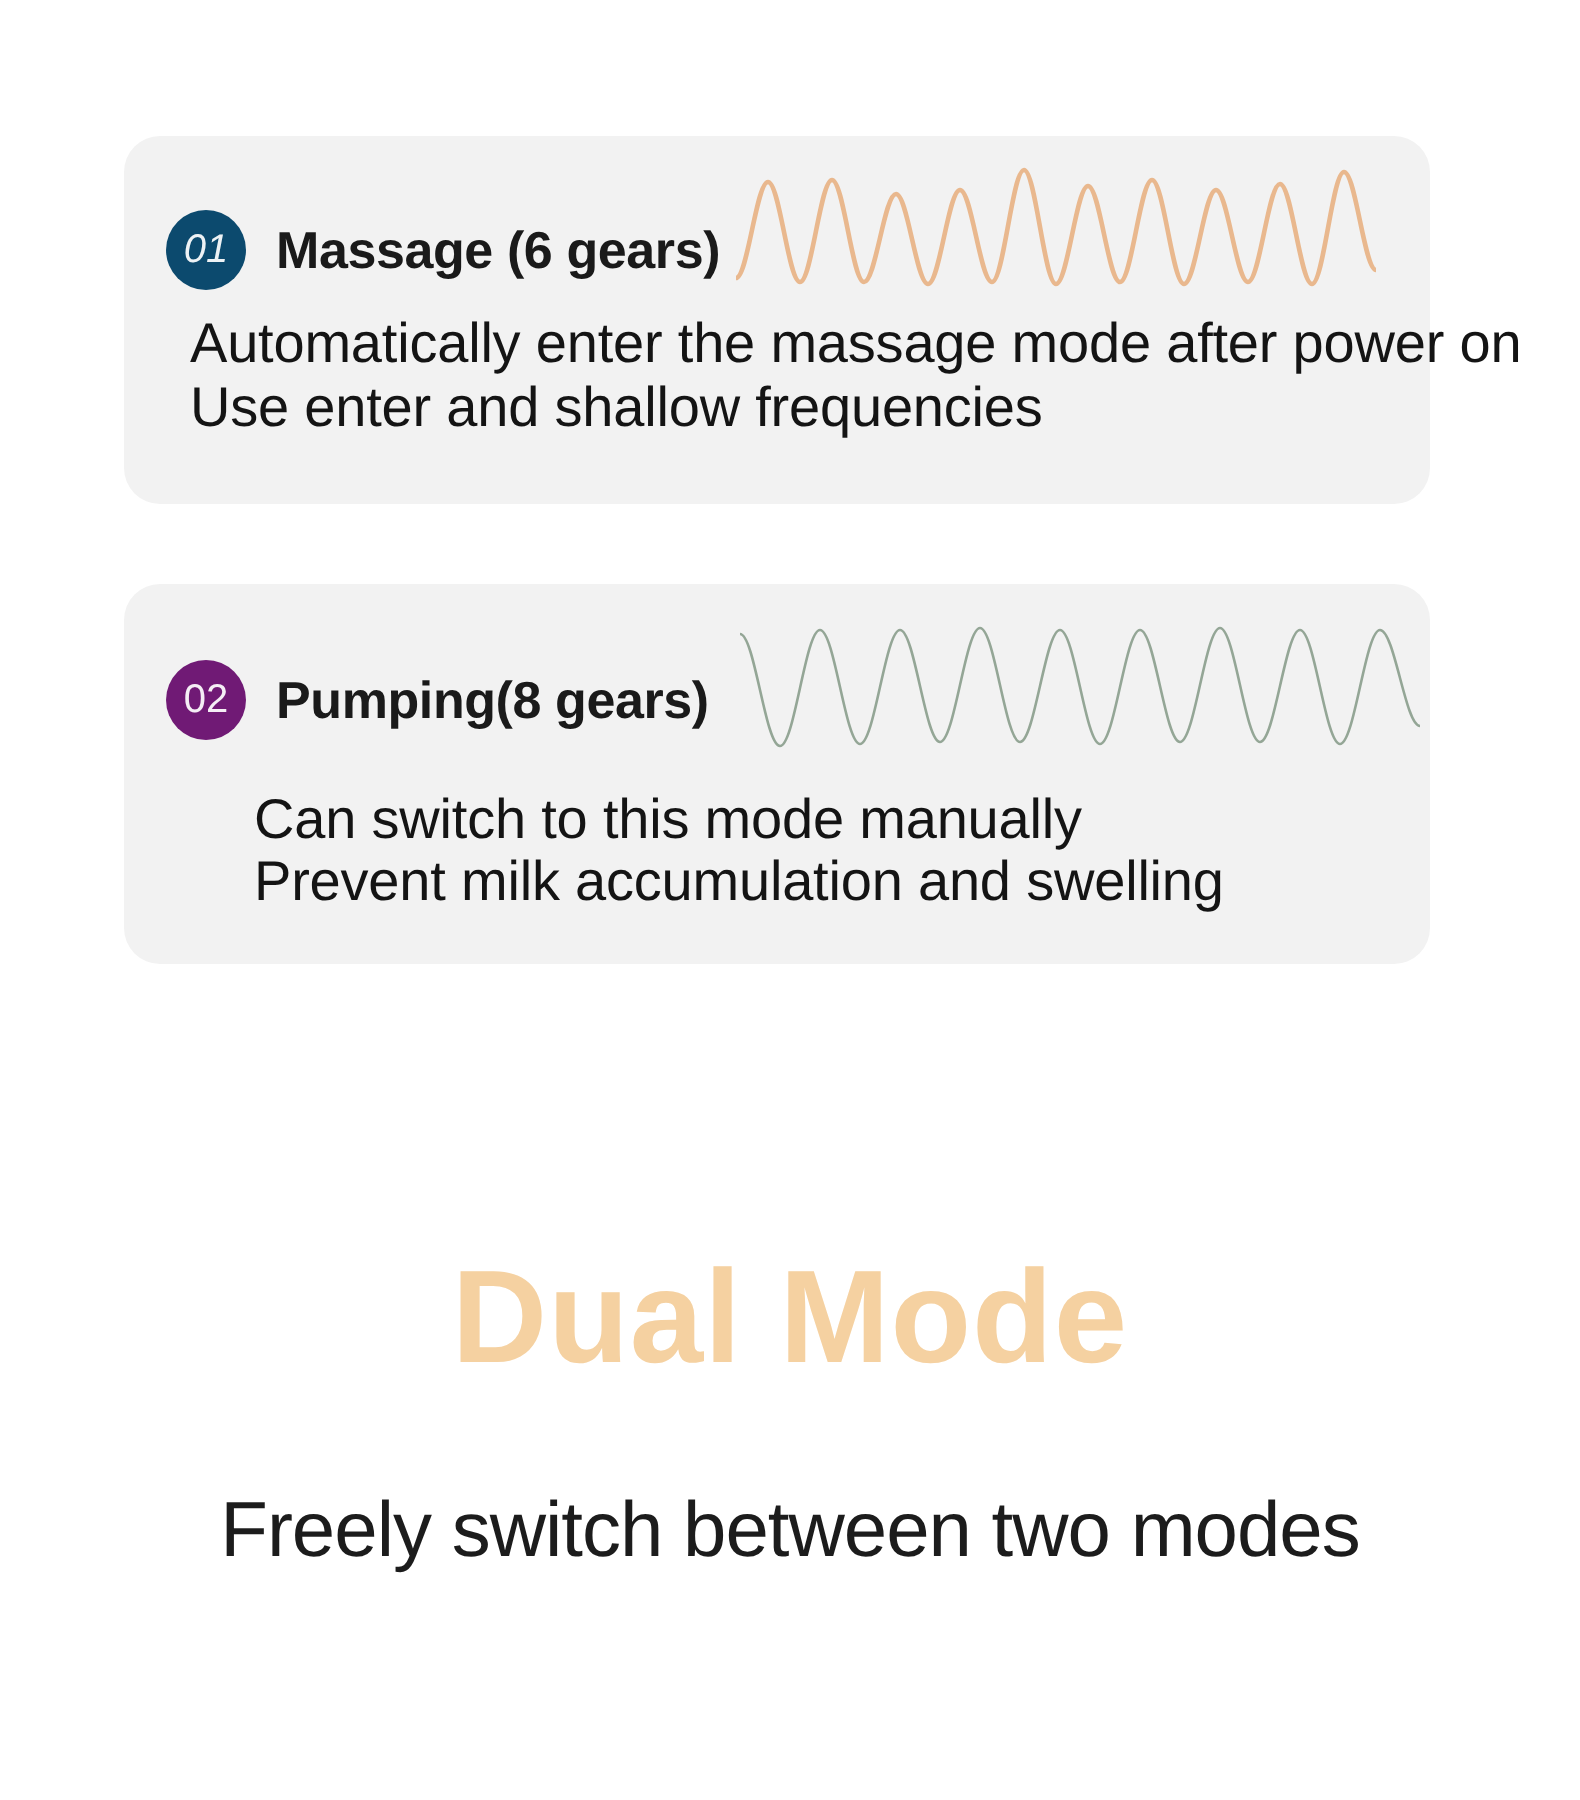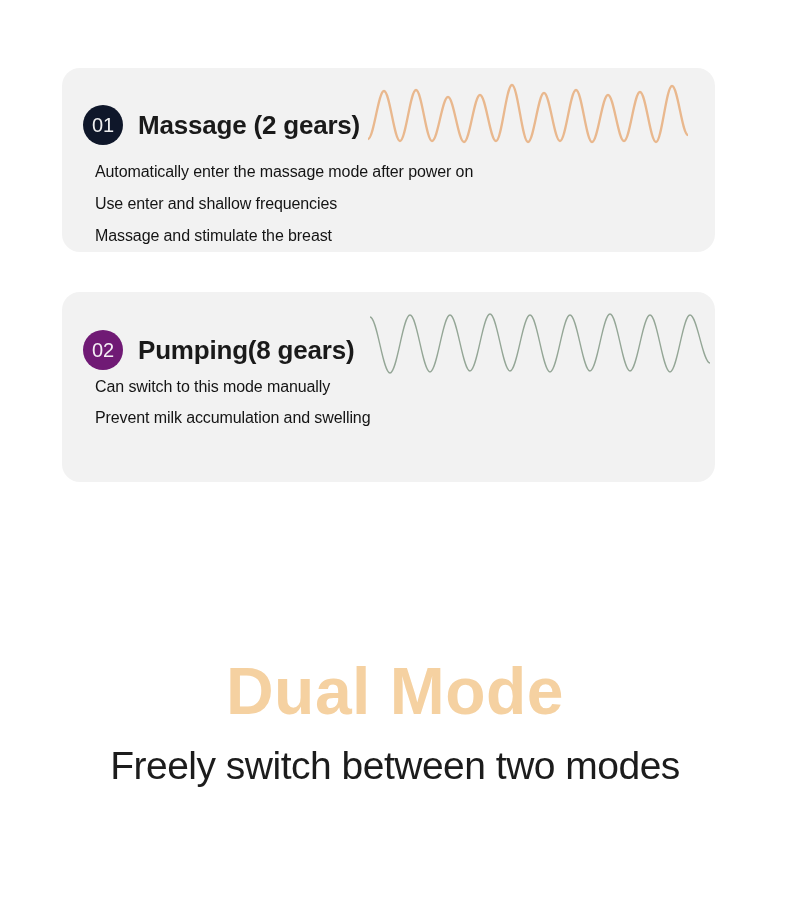--- a/index.html
+++ b/index.html
@@ -46,66 +46,64 @@
   #card-pumping .card-title { top: 38px; }
 
   .wave { position: absolute; display: block; }
   #wave-massage { left: 306px; top: 15px; width: 320px; height: 68px; }
   #wave-pumping { left: 308px; top: 13px; width: 340px; height: 76px; }
   .wave path { fill: none; stroke-linecap: round; stroke-linejoin: round; }
 
   .card-desc {
     position: absolute;
     left: 33px;
-    font-size: 16px;
+    font-size: 28px;
     color: #141414;
     letter-spacing: -0.1px;
   }
   #card-massage .card-desc { top: 88px; line-height: 32px; }
-  #card-pumping .card-desc { top: 79px; line-height: 31px; }
+  #card-pumping .card-desc { top: 102px; line-height: 31px; margin-left: 32px; }
   .desc-line { white-space: nowrap; }
 
   .heading {
     position: absolute;
     top: 624px; left: 0;
     width: 100%;
     text-align: center;
     font-size: 66px;
     line-height: 68px;
     font-weight: 700;
     letter-spacing: 0.5px;
     white-space: nowrap;
-    margin-top: 33px;
   }
   .subtext {
     position: absolute;
     top: 736px; left: 0;
     width: 100%;
     text-align: center;
     font-size: 39px;
     line-height: 60px;
     font-weight: 500;
     letter-spacing: -0.5px;
     color: #1c1c1c;
   }
   .subtext div { white-space: nowrap; }
 </style>
 </head>
 <body>
 
 <div class="card" id="card-massage">
-  <div class="badge" style="background: #0f172a;">01</div>
-  <div class="card-title">Massage (2 gears)</div>
+  <div class="badge" style="background: #0c4a6e; font-style: italic;">01</div>
+  <div class="card-title">Massage (6 gears)</div>
   <svg class="wave" id="wave-massage" xmlns="http://www.w3.org/2000/svg" viewBox="0 0 320 68">
       <path d="M 0 56.0 C 5.8 56.0 10.2 8.0 16.0 8.0 C 21.8 8.0 26.2 58.0 32.0 58.0 C 37.8 58.0 42.2 7.0 48.0 7.0 C 53.8 7.0 58.2 58.0 64.0 58.0 C 69.8 58.0 74.2 14.0 80.0 14.0 C 85.8 14.0 90.2 59.0 96.0 59.0 C 101.8 59.0 106.2 12.0 112.0 12.0 C 117.8 12.0 122.2 58.0 128.0 58.0 C 133.8 58.0 138.2 2.0 144.0 2.0 C 149.8 2.0 154.2 59.0 160.0 59.0 C 165.8 59.0 170.2 10.0 176.0 10.0 C 181.8 10.0 186.2 58.0 192.0 58.0 C 197.8 58.0 202.2 7.0 208.0 7.0 C 213.8 7.0 218.2 59.0 224.0 59.0 C 229.8 59.0 234.2 12.0 240.0 12.0 C 245.8 12.0 250.2 58.0 256.0 58.0 C 261.8 58.0 266.2 9.0 272.0 9.0 C 277.8 9.0 282.2 59.0 288.0 59.0 C 293.8 59.0 298.2 3.0 304.0 3.0 C 309.8 3.0 314.2 52.0 320.0 52.0" stroke="#e9b88e" stroke-width="2.3"></path>
     </svg>
   <div class="card-desc">
     <div class="desc-line">Automatically enter the massage mode after power on</div>
     <div class="desc-line">Use enter and shallow frequencies</div>
-    <div class="desc-line">Massage and stimulate the breast</div>
   </div>
 </div>
 
 <div class="card" id="card-pumping">
   <div class="badge" style="background: #701a75;">02</div>
   <div class="card-title">Pumping(8 gears)</div>
   <svg class="wave" id="wave-pumping" xmlns="http://www.w3.org/2000/svg" viewBox="0 0 340 76">
       <path d="M 0 12.0 C 7.3 12.0 12.7 68.0 20.0 68.0 C 27.3 68.0 32.7 10.0 40.0 10.0 C 47.3 10.0 52.7 67.0 60.0 67.0 C 67.3 67.0 72.7 10.0 80.0 10.0 C 87.3 10.0 92.7 66.0 100.0 66.0 C 107.3 66.0 112.7 9.0 120.0 9.0 C 127.3 9.0 132.7 66.0 140.0 66.0 C 147.3 66.0 152.7 10.0 160.0 10.0 C 167.3 10.0 172.7 67.0 180.0 67.0 C 187.3 67.0 192.7 10.0 200.0 10.0 C 207.3 10.0 212.7 66.0 220.0 66.0 C 227.3 66.0 232.7 9.0 240.0 9.0 C 247.3 9.0 252.7 66.0 260.0 66.0 C 267.3 66.0 272.7 10.0 280.0 10.0 C 287.3 10.0 292.7 67.0 300.0 67.0 C 307.3 67.0 312.7 10.0 320.0 10.0 C 327.3 10.0 332.7 58.0 340.0 58.0" stroke="#94a696" stroke-width="1.3"></path>
     </svg>
   <div class="card-desc">

